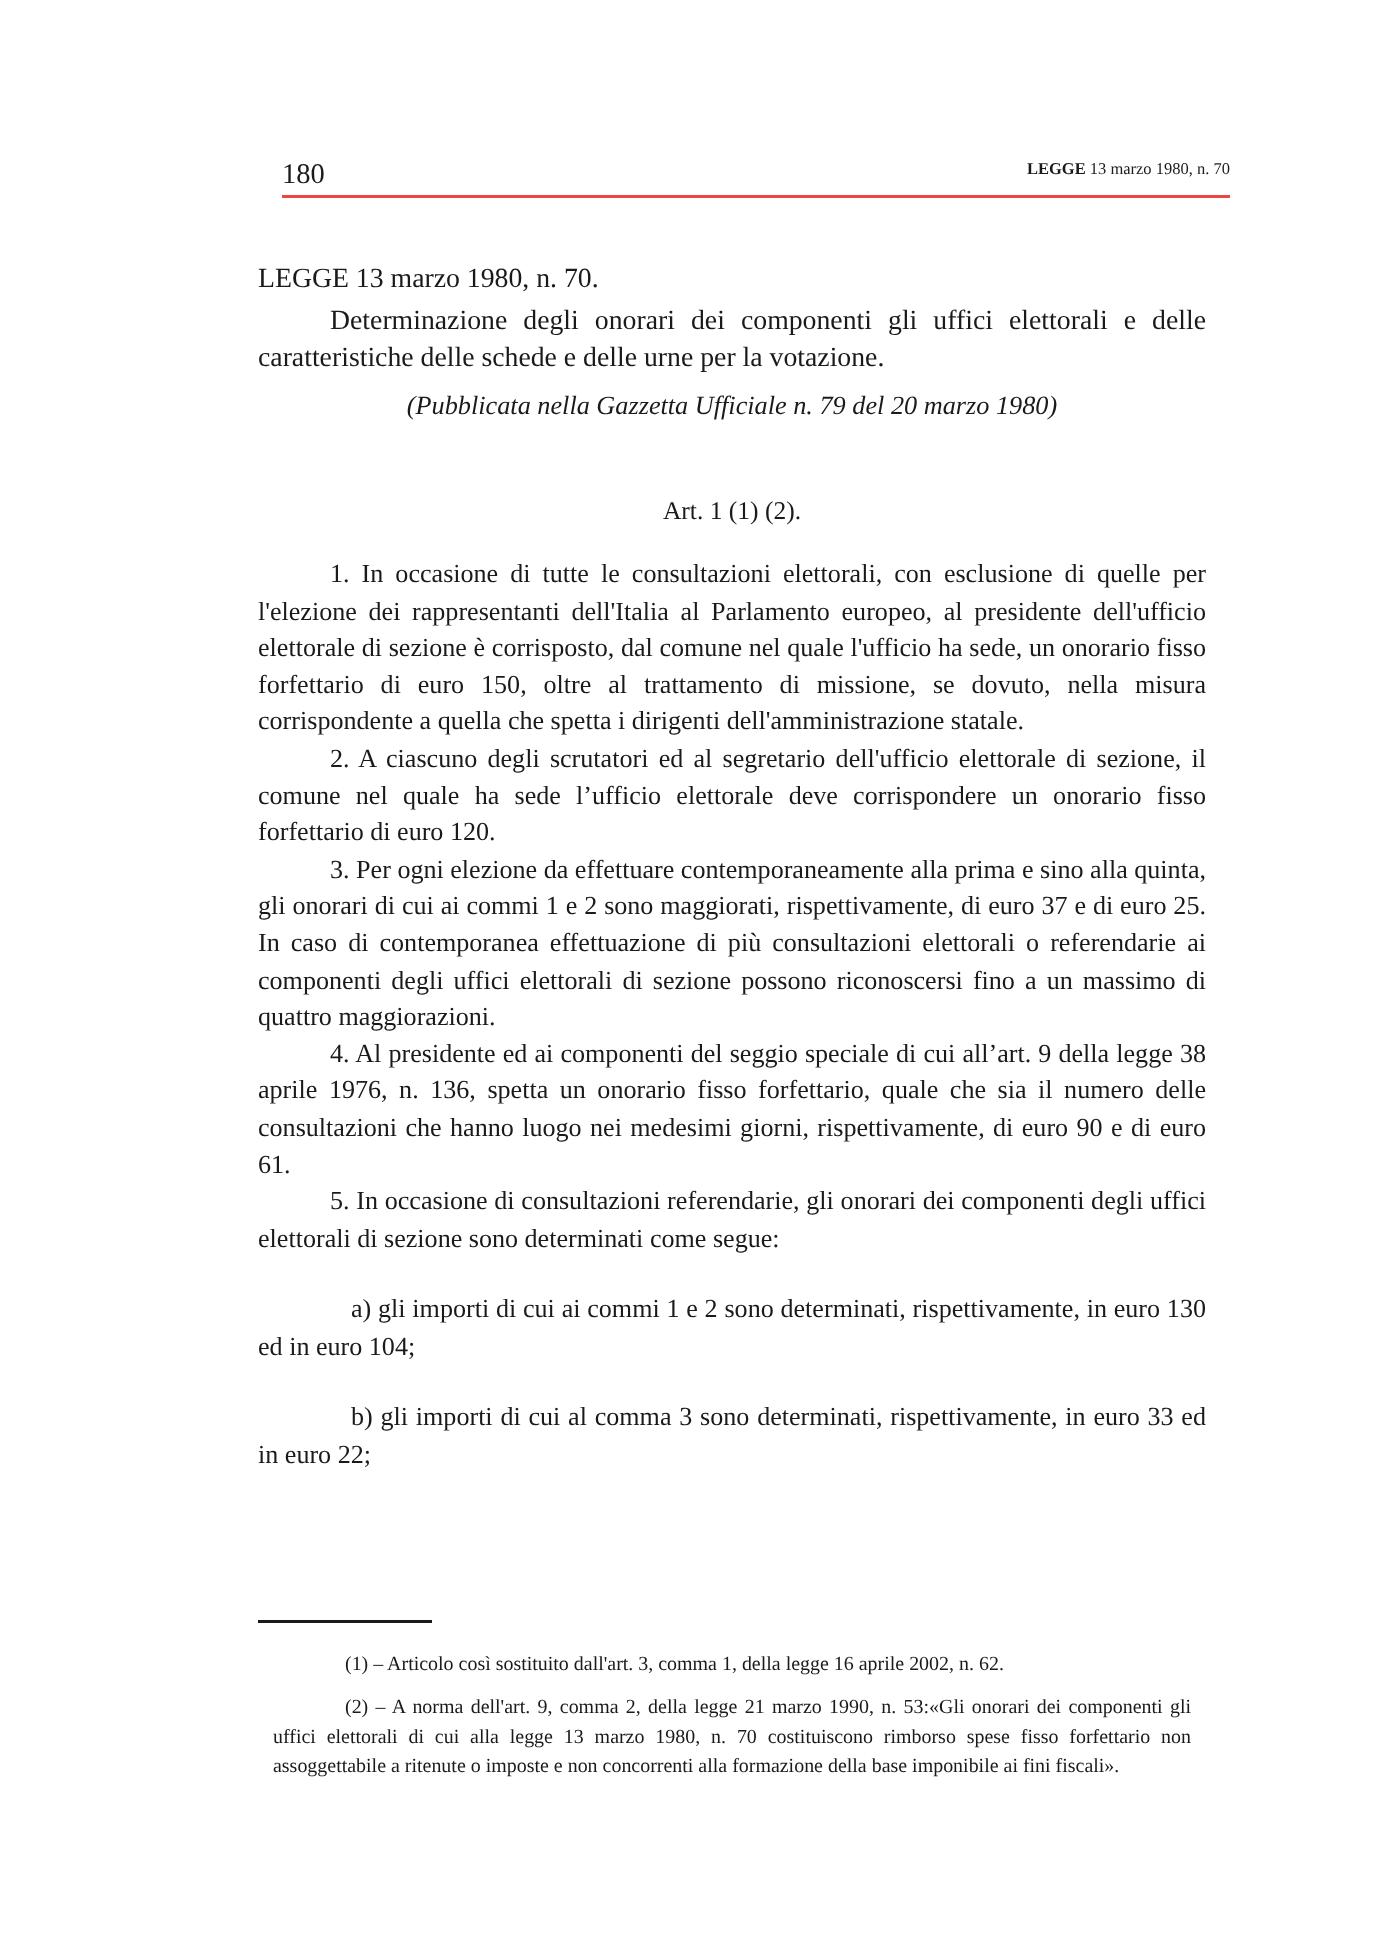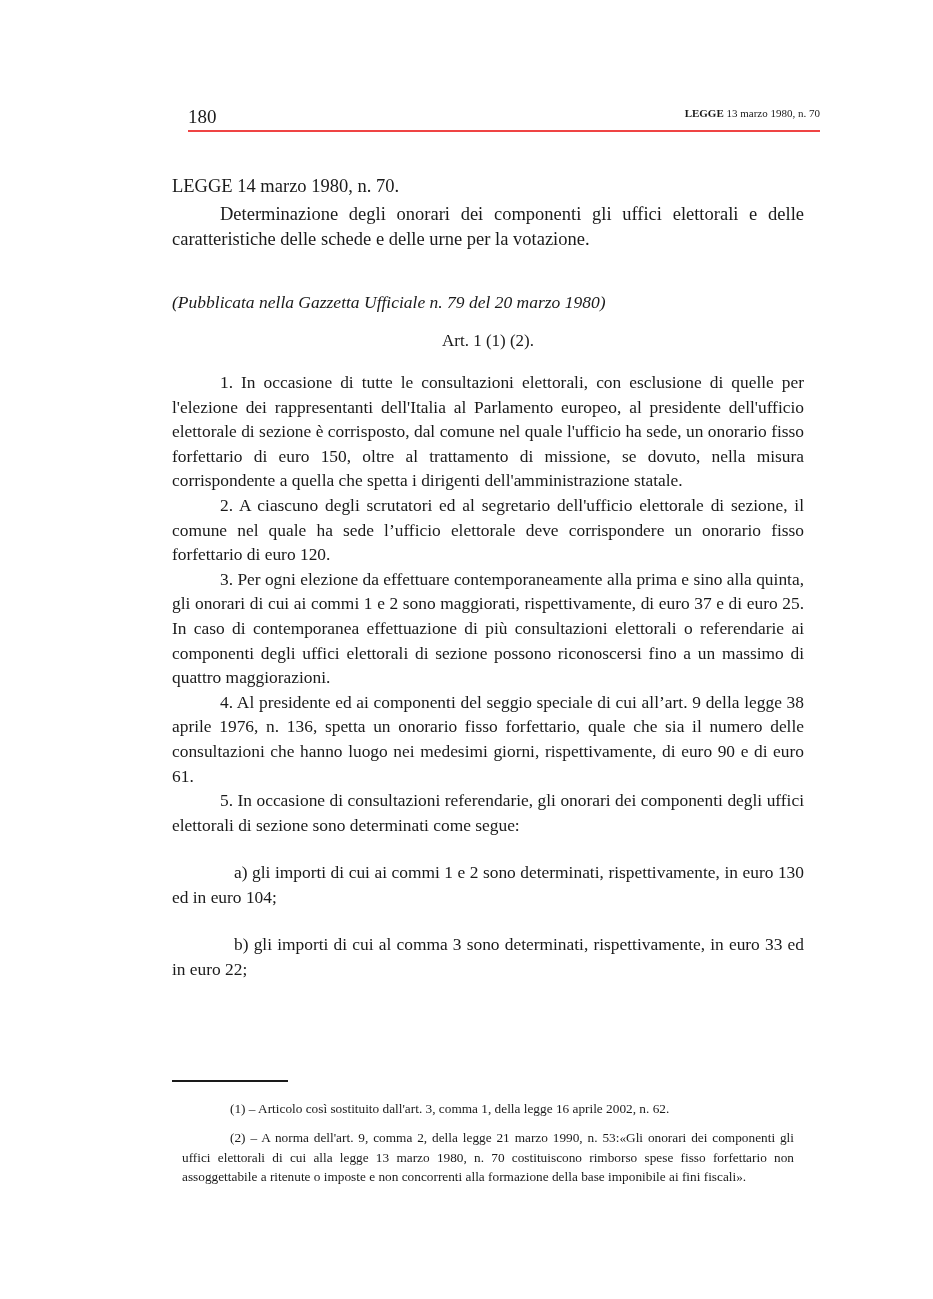--- a/index.html
+++ b/index.html
@@ -62,24 +62,24 @@
       line-height: 25px;
       text-align: justify;
       text-align-last: left;
       text-indent: 48px;
     }
     .gazette {
       position: absolute;
       top: 258px;
       left: 0;
       width: 632px;
+      text-align: center;
       font-style: italic;
       font-size: 17.5px;
       line-height: 24px;
-      margin-top: 32px;
     }
     .article-heading {
       position: absolute;
       top: 330px;
       left: 0;
       width: 632px;
       text-align: center;
       font-size: 17px;
       line-height: 22px;
     }
@@ -126,21 +126,21 @@
 </head>
 <body>
 
 <div class="page">
 
   <div class="running-head">
     <span class="page-number">180</span>
     <div class="running-title"><b class="caps">LEGGE</b><span> 13 marzo 1980, n. 70</span></div>
   </div>
 
-  <div class="law-title">LEGGE 14 marzo 1980, n. 70.</div>
+  <div class="law-title">LEGGE 13 marzo 1980, n. 70.</div>
   <div class="law-subject">Determinazione degli onorari dei componenti gli uffici elettorali e delle caratteristiche delle schede e delle urne per la votazione.</div>
   <div class="gazette">(Pubblicata nella Gazzetta Ufficiale n. 79 del 20 marzo 1980)</div>
 
   <div class="article-heading">Art. 1 (1) (2).</div>
 
   <div class="body-text">
     <p class="para">1. In occasione di tutte le consultazioni elettorali, con esclusione di quelle per l'elezione dei rappresentanti dell'Italia al Parlamento europeo, al presidente dell'ufficio elettorale di sezione è corrisposto, dal comune nel quale l'ufficio ha sede, un onorario fisso forfettario di euro 150, oltre al trattamento di missione, se dovuto, nella misura corrispondente a quella che spetta i dirigenti dell'am­ministrazione statale.</p>
     <p class="para">2. A ciascuno degli scrutatori ed al segretario dell'ufficio elettorale di sezione, il comune nel quale ha sede l’ufficio elettorale deve corrispondere un onorario fisso forfettario di euro 120.</p>
     <p class="para">3. Per ogni elezione da effettuare contemporaneamente alla prima e sino alla quinta, gli onorari di cui ai commi 1 e 2 sono maggiorati, rispet­tivamente, di euro 37 e di euro 25. In caso di contemporanea effettuazione di più consultazioni elettorali o referendarie ai componenti degli uffici elettorali di sezione possono riconoscersi fino a un massimo di quattro maggiorazioni.</p>
     <p class="para">4. Al presidente ed ai componenti del seggio speciale di cui all’art. 9 della legge 38 aprile 1976, n. 136, spetta un onorario fisso forfettario, quale che sia il numero delle consultazioni che hanno luogo nei medesimi giorni, rispettiva­mente, di euro 90 e di euro 61.</p>

